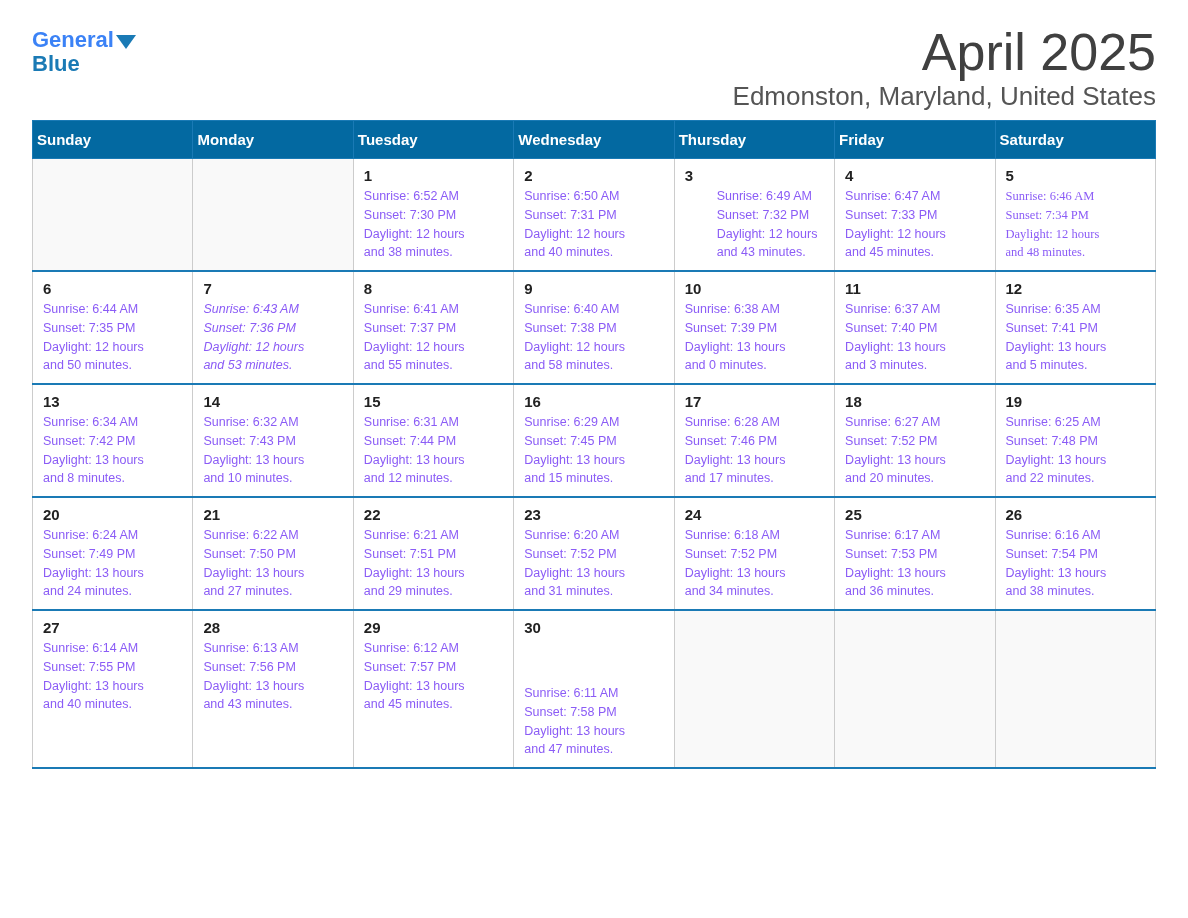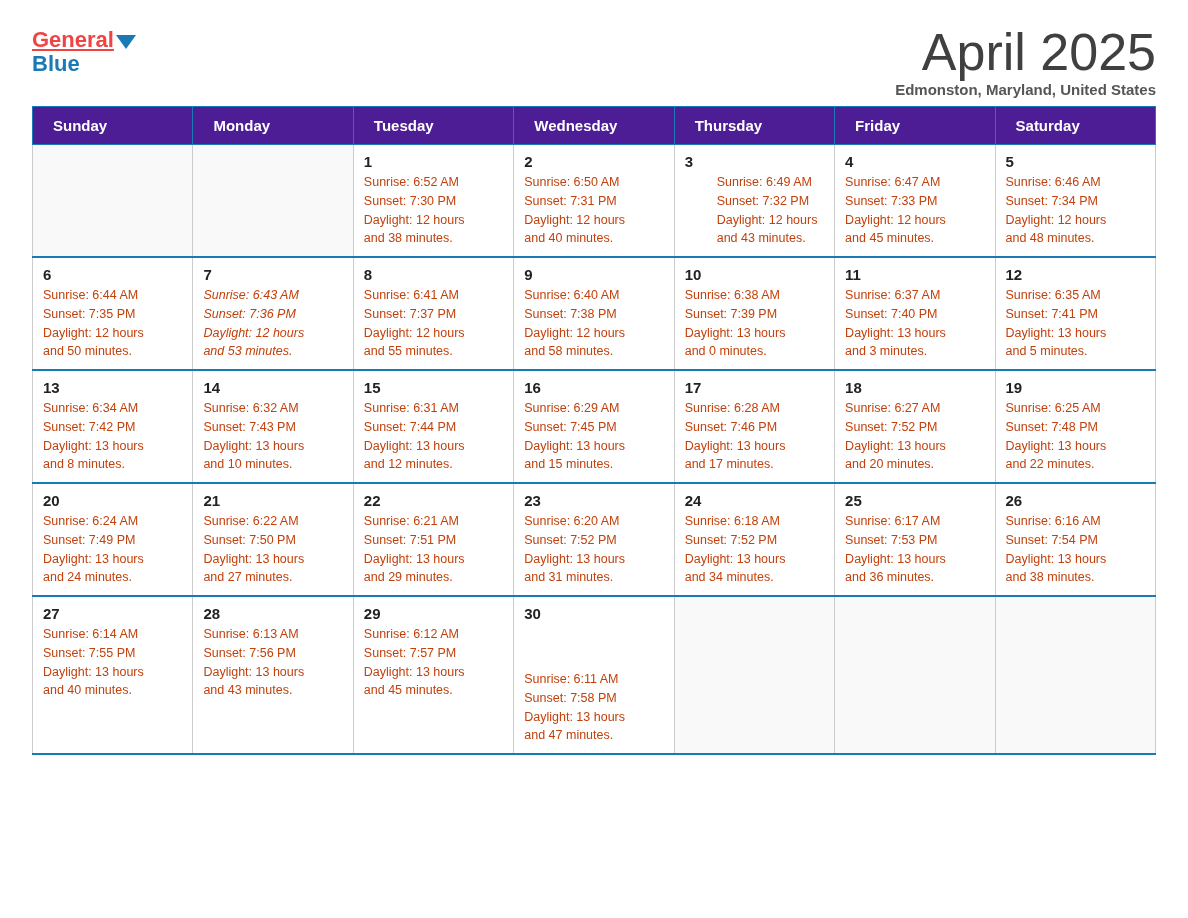--- a/index.html
+++ b/index.html
@@ -24,21 +24,21 @@
       margin-top: 4px;
     }
     .logo-text {
       display: flex;
       align-items: center;
       font-size: 22px;
       font-weight: bold;
       color: #222;
       line-height: 1.1;
     }
-    .logo-general { color: #ef4444; text-decoration: underline; }
+    .logo-general { color: #3b82f6; }
     .logo-arrow {
       display: inline-block;
       width: 0;
       height: 0;
       border-left: 10px solid transparent;
       border-right: 10px solid transparent;
       border-top: 14px solid #1a7ab5;
       margin: 0 2px;
       vertical-align: middle;
       position: relative;
@@ -48,35 +48,35 @@
     .title-block {
       text-align: right;
     }
     .title-block h1 {
       font-size: 52px;
       font-weight: normal;
       color: #404040;
       line-height: 1.1;
     }
     .title-block h2 {
-      font-size: 15px;
-      font-weight: bold;
+      font-size: 26px;
+      font-weight: normal;
       color: #555;
     }
     table {
       width: 100%;
       border-collapse: collapse;
       margin-top: 8px;
     }
     thead tr th {
-      background: #4c1d95;
+      background: #0369a1;
       color: #fff;
       font-size: 15px;
       font-weight: bold;
-      padding: 10px 20px;
+      padding: 10px 4px;
       text-align: left;
       border: 1px solid #1a7ab5;
     }
     tbody tr td {
       border: 1px solid #ccc;
       vertical-align: top;
       padding: 8px 10px;
       min-width: 140px;
       width: 14.28%;
       font-size: 13px;
@@ -87,21 +87,21 @@
     }
     .day-number {
       font-size: 15px;
       font-weight: bold;
       color: #222;
       display: block;
       margin-bottom: 3px;
     }
     .day-info {
       font-size: 12.5px;
-      color: #c2410c;
+      color: #8b5cf6;
       line-height: 1.5;
     }
     .empty-cell {
       background: #f9f9f9;
     }
   </style>
 </head>
 <body>
 
 <div class="header-row">
@@ -159,21 +159,21 @@
         </td>
         <td>
           <span class="day-number">4</span>
           <div class="day-info" style="white-space: pre-line;">Sunrise: 6:47 AM
 Sunset: 7:33 PM
 Daylight: 12 hours
 and 45 minutes.</div>
         </td>
         <td>
           <span class="day-number">5</span>
-          <div class="day-info" style="white-space: pre-line;">Sunrise: 6:46 AM
+          <div class="day-info" style="white-space: pre-line; font-family: Liberation Serif, serif;">Sunrise: 6:46 AM
 Sunset: 7:34 PM
 Daylight: 12 hours
 and 48 minutes.</div>
         </td>
       </tr>
       <tr>
         <td>
           <span class="day-number">6</span>
           <div class="day-info" style="white-space: pre-line;">Sunrise: 6:44 AM
 Sunset: 7:35 PM

